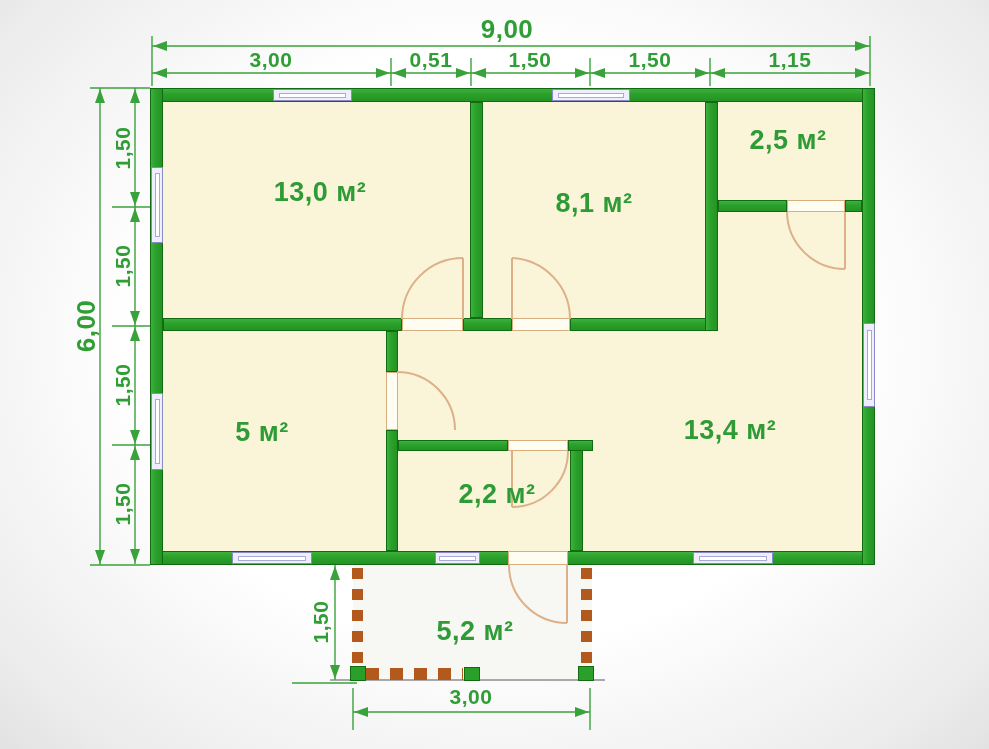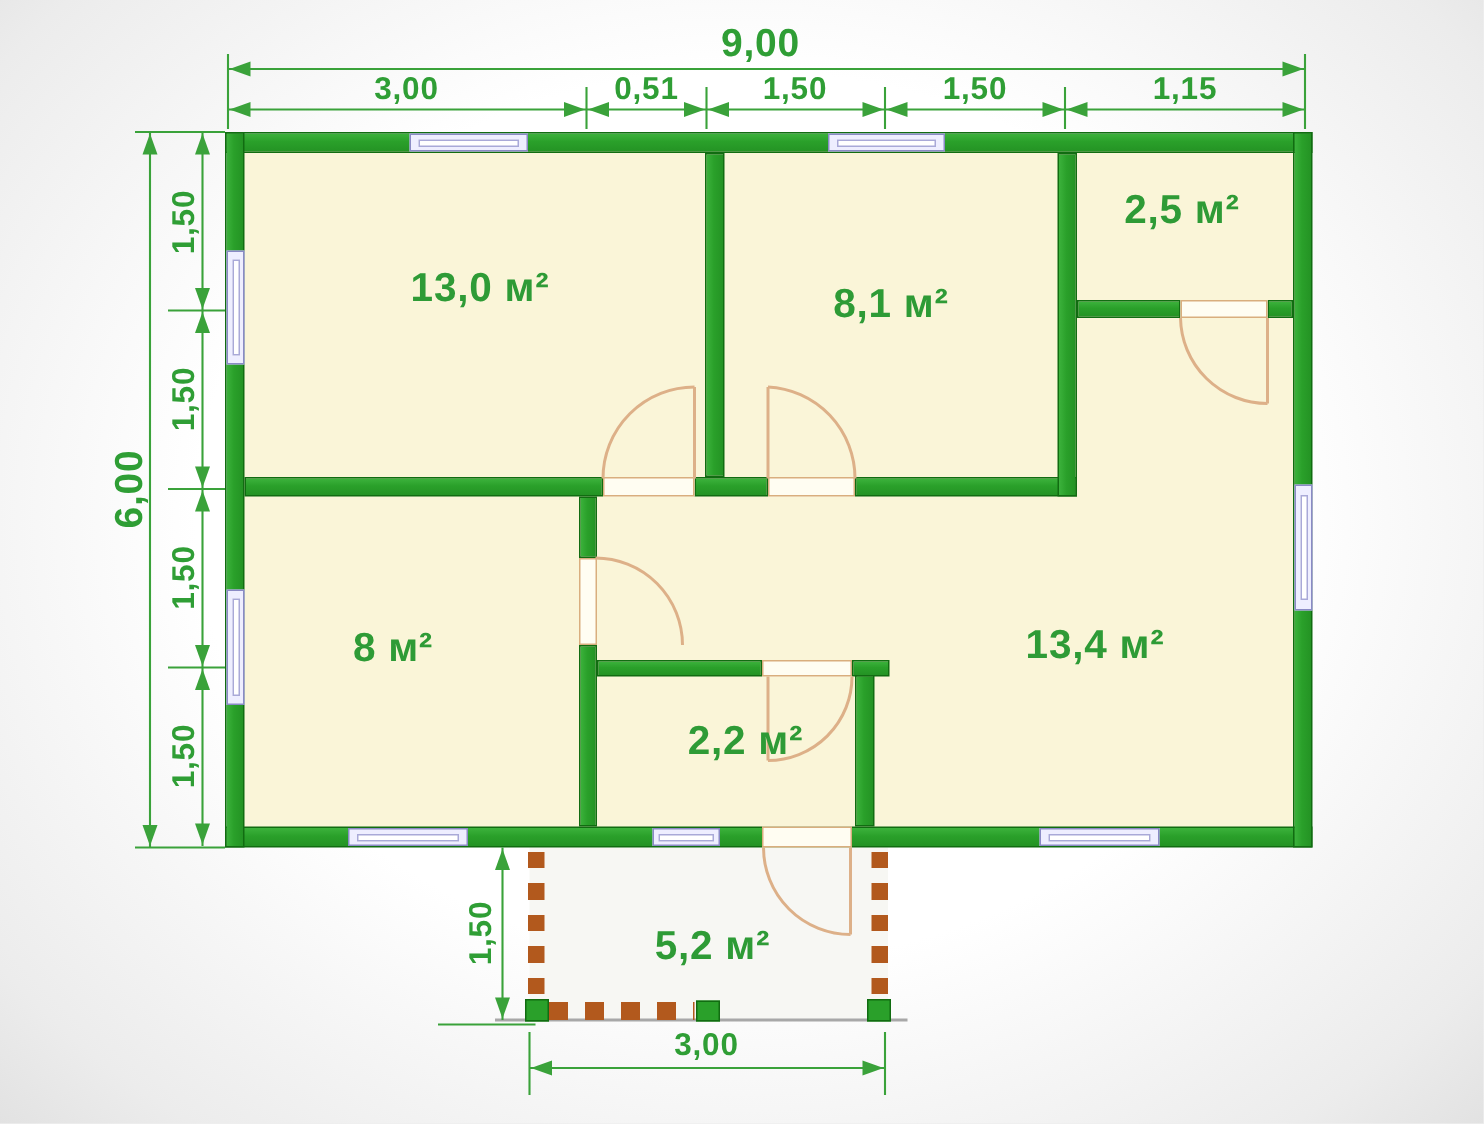--- a/index.html
+++ b/index.html
@@ -181,21 +181,21 @@
         <polygon points="589,712 575,707 575,717"></polygon>
 
       <polygon points="335,566 330,580 340,580"></polygon>
         <polygon points="335,679 330,665 340,665"></polygon>
     </g>
   </svg>
 
   <div class="label room-label" style="left:320px;top:192px;">13,0 м²</div>
   <div class="label room-label" style="left:594px;top:191px;margin-top:12px;">8,1 м²</div>
   <div class="label room-label" style="left:788px;top:140px;">2,5 м²</div>
-  <div class="label room-label" style="left:262px;top:432px;">8 м²</div>
+  <div class="label room-label" style="left:262px;top:432px;">5 м²</div>
   <div class="label room-label" style="left:730px;top:430px;">13,4 м²</div>
   <div class="label room-label" style="left:497px;top:494px;">2,2 м²</div>
   <div class="label room-label" style="left:475px;top:631px;">5,2 м²</div>
 
   <div class="label dim-label big" style="left:507px;top:29px;text-align:center;">9,00</div>
   <div class="label dim-label" style="left:271px;top:60px;">3,00</div>
   <div class="label dim-label" style="left:431px;top:60px;">0,51</div>
   <div class="label dim-label" style="left:530px;top:60px;">1,50</div>
   <div class="label dim-label" style="left:650px;top:60px;">1,50</div>
   <div class="label dim-label" style="left:790px;top:60px;">1,15</div>

